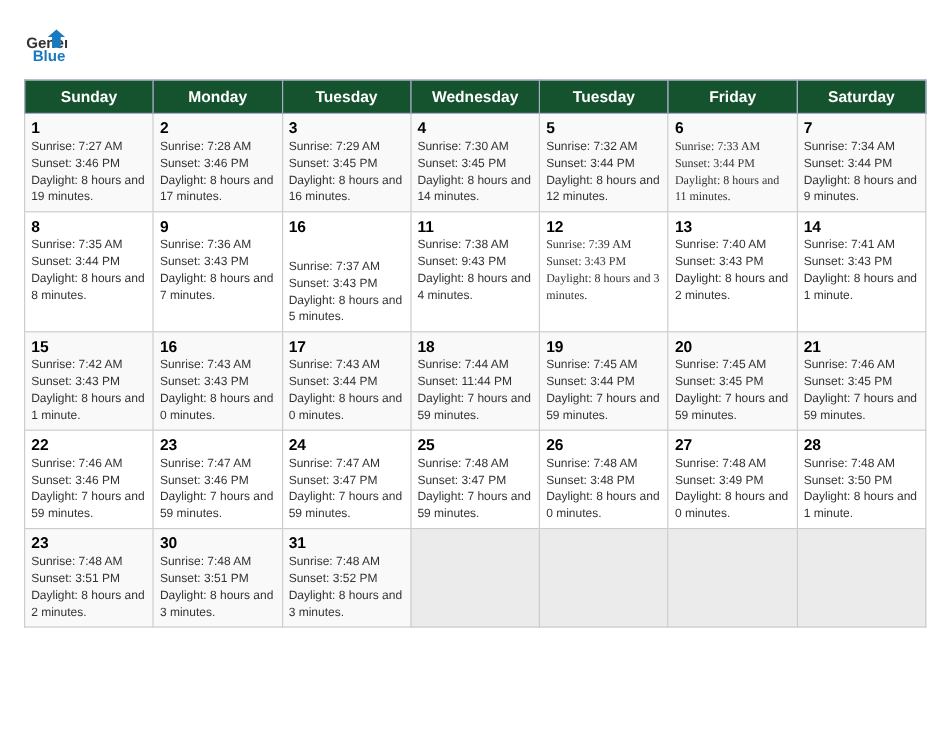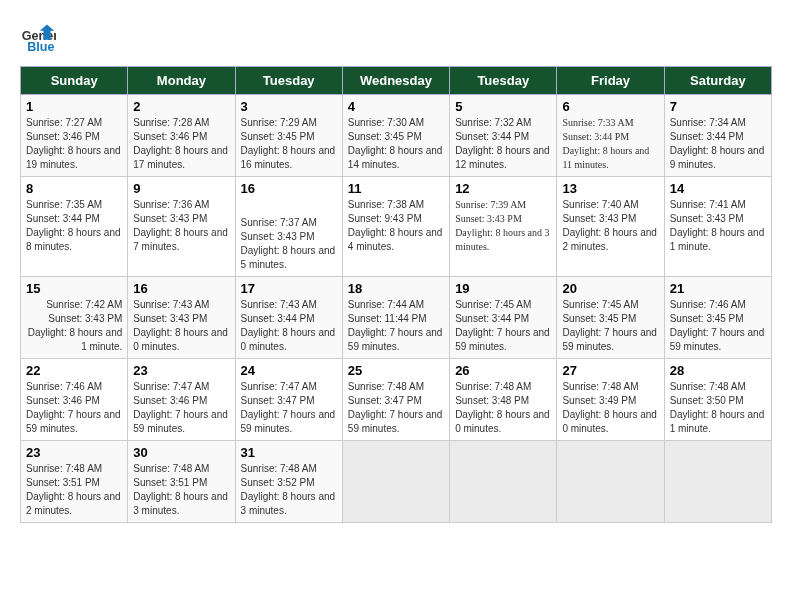--- a/index.html
+++ b/index.html
@@ -193,21 +193,21 @@
         <td>
           <span class="day-num">14</span>
           <div class="day-info" style="white-space: pre-line;">Sunrise: 7:41 AM
 Sunset: 3:43 PM
 Daylight: 8 hours and 1 minute.</div>
         </td>
       </tr>
       <tr>
         <td>
           <span class="day-num">15</span>
-          <div class="day-info" style="white-space: pre-line; text-align: right;">Sunrise: 7:42 AM
+          <div class="day-info" style="white-space: pre-line;">Sunrise: 7:42 AM
 Sunset: 3:43 PM
 Daylight: 8 hours and 1 minute.</div>
         </td>
         <td>
           <span class="day-num">16</span>
           <div class="day-info" style="white-space: pre-line;">Sunrise: 7:43 AM
 Sunset: 3:43 PM
 Daylight: 8 hours and 0 minutes.</div>
         </td>
         <td>

